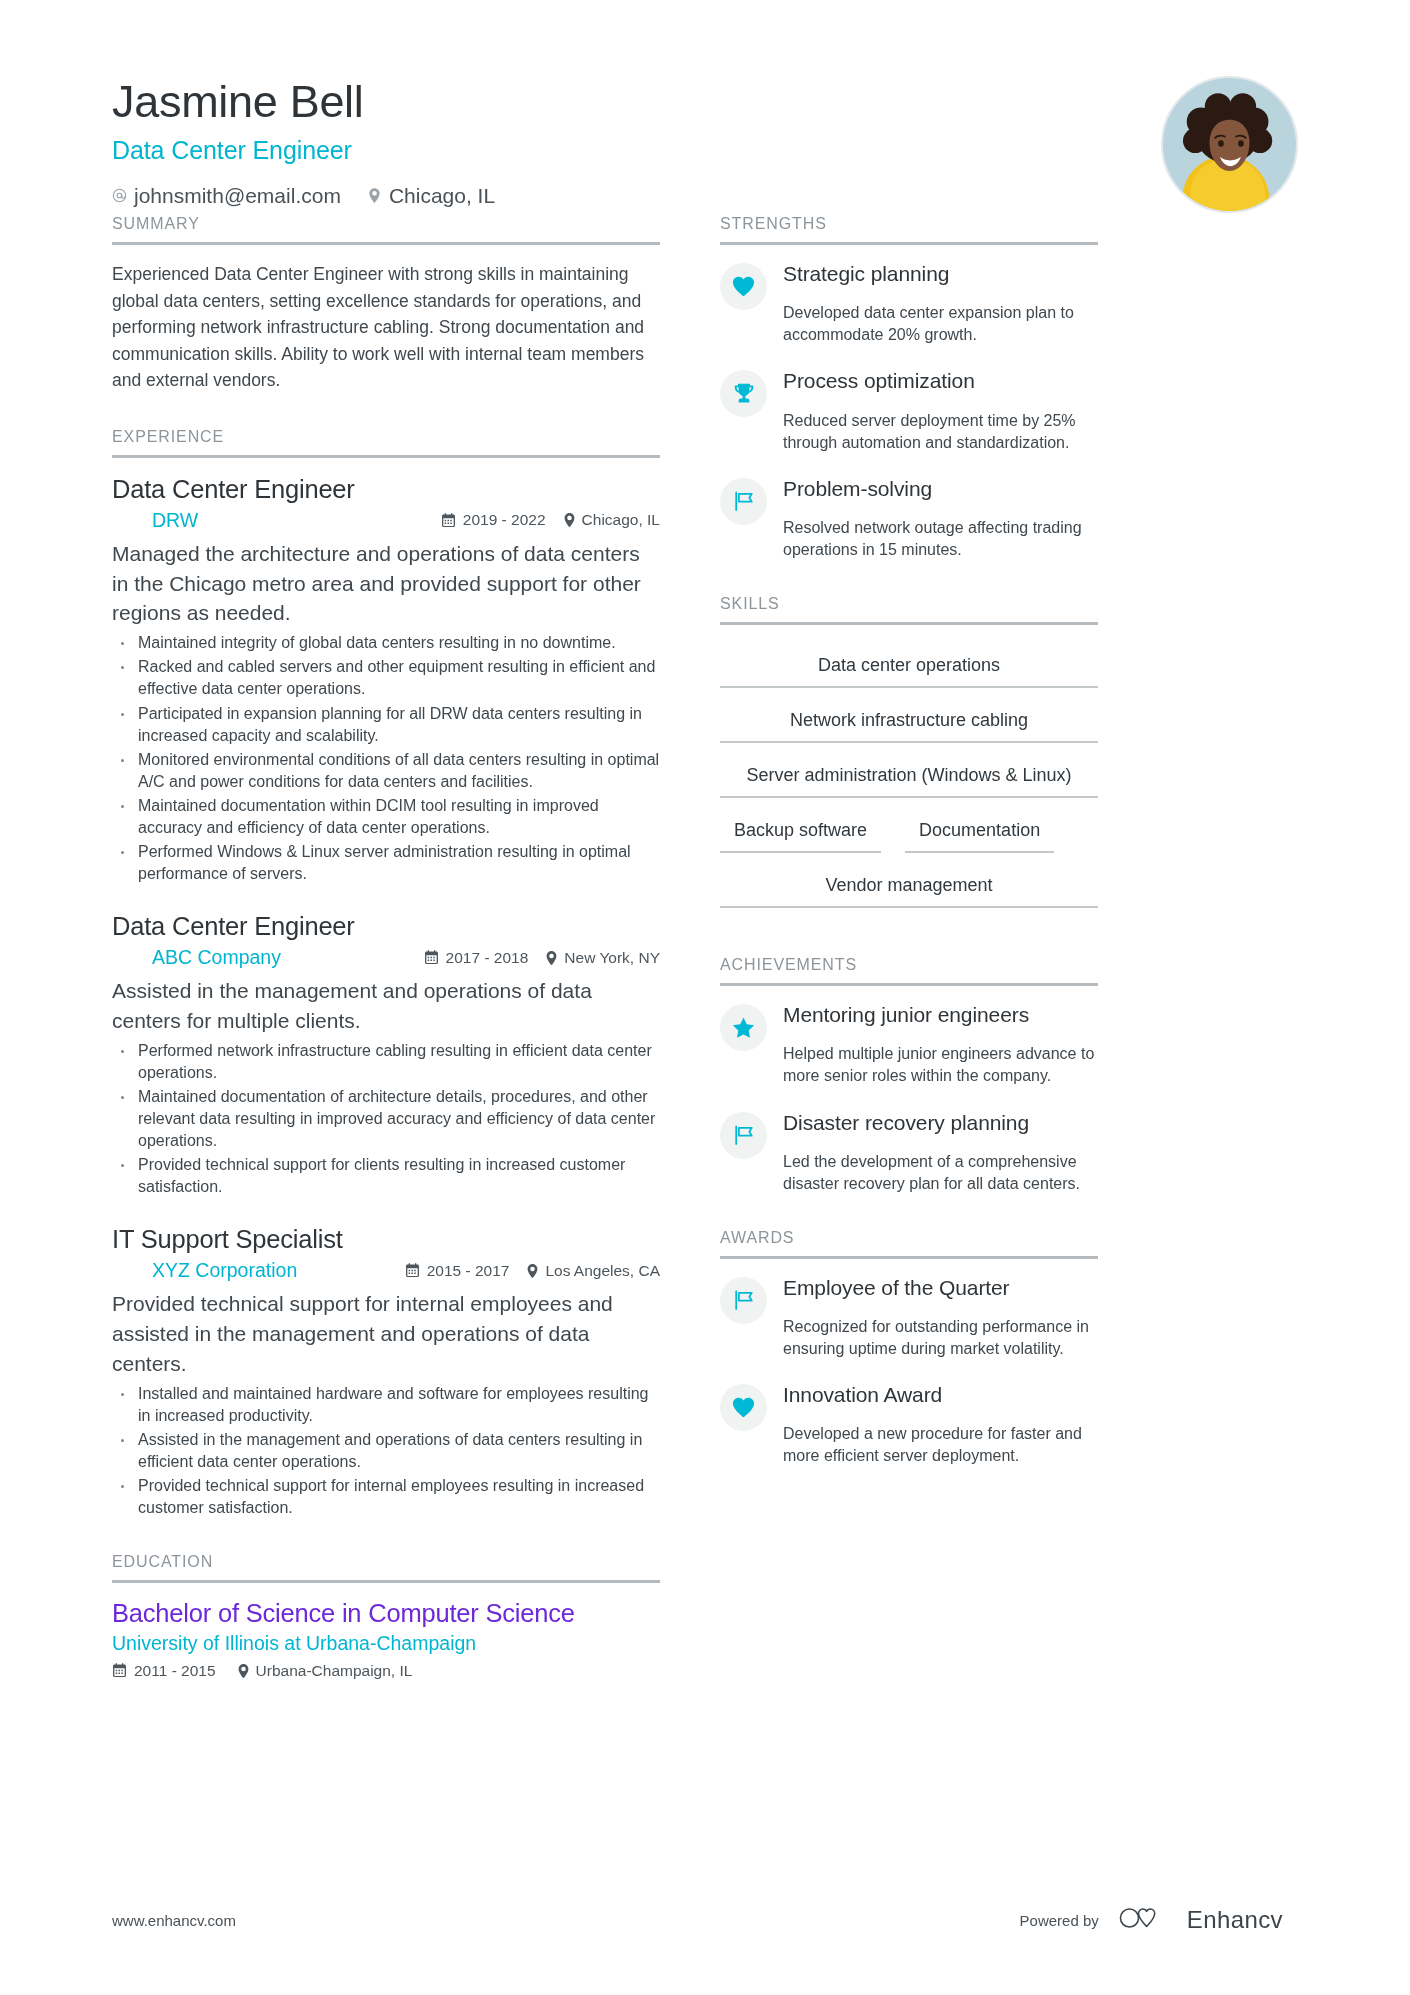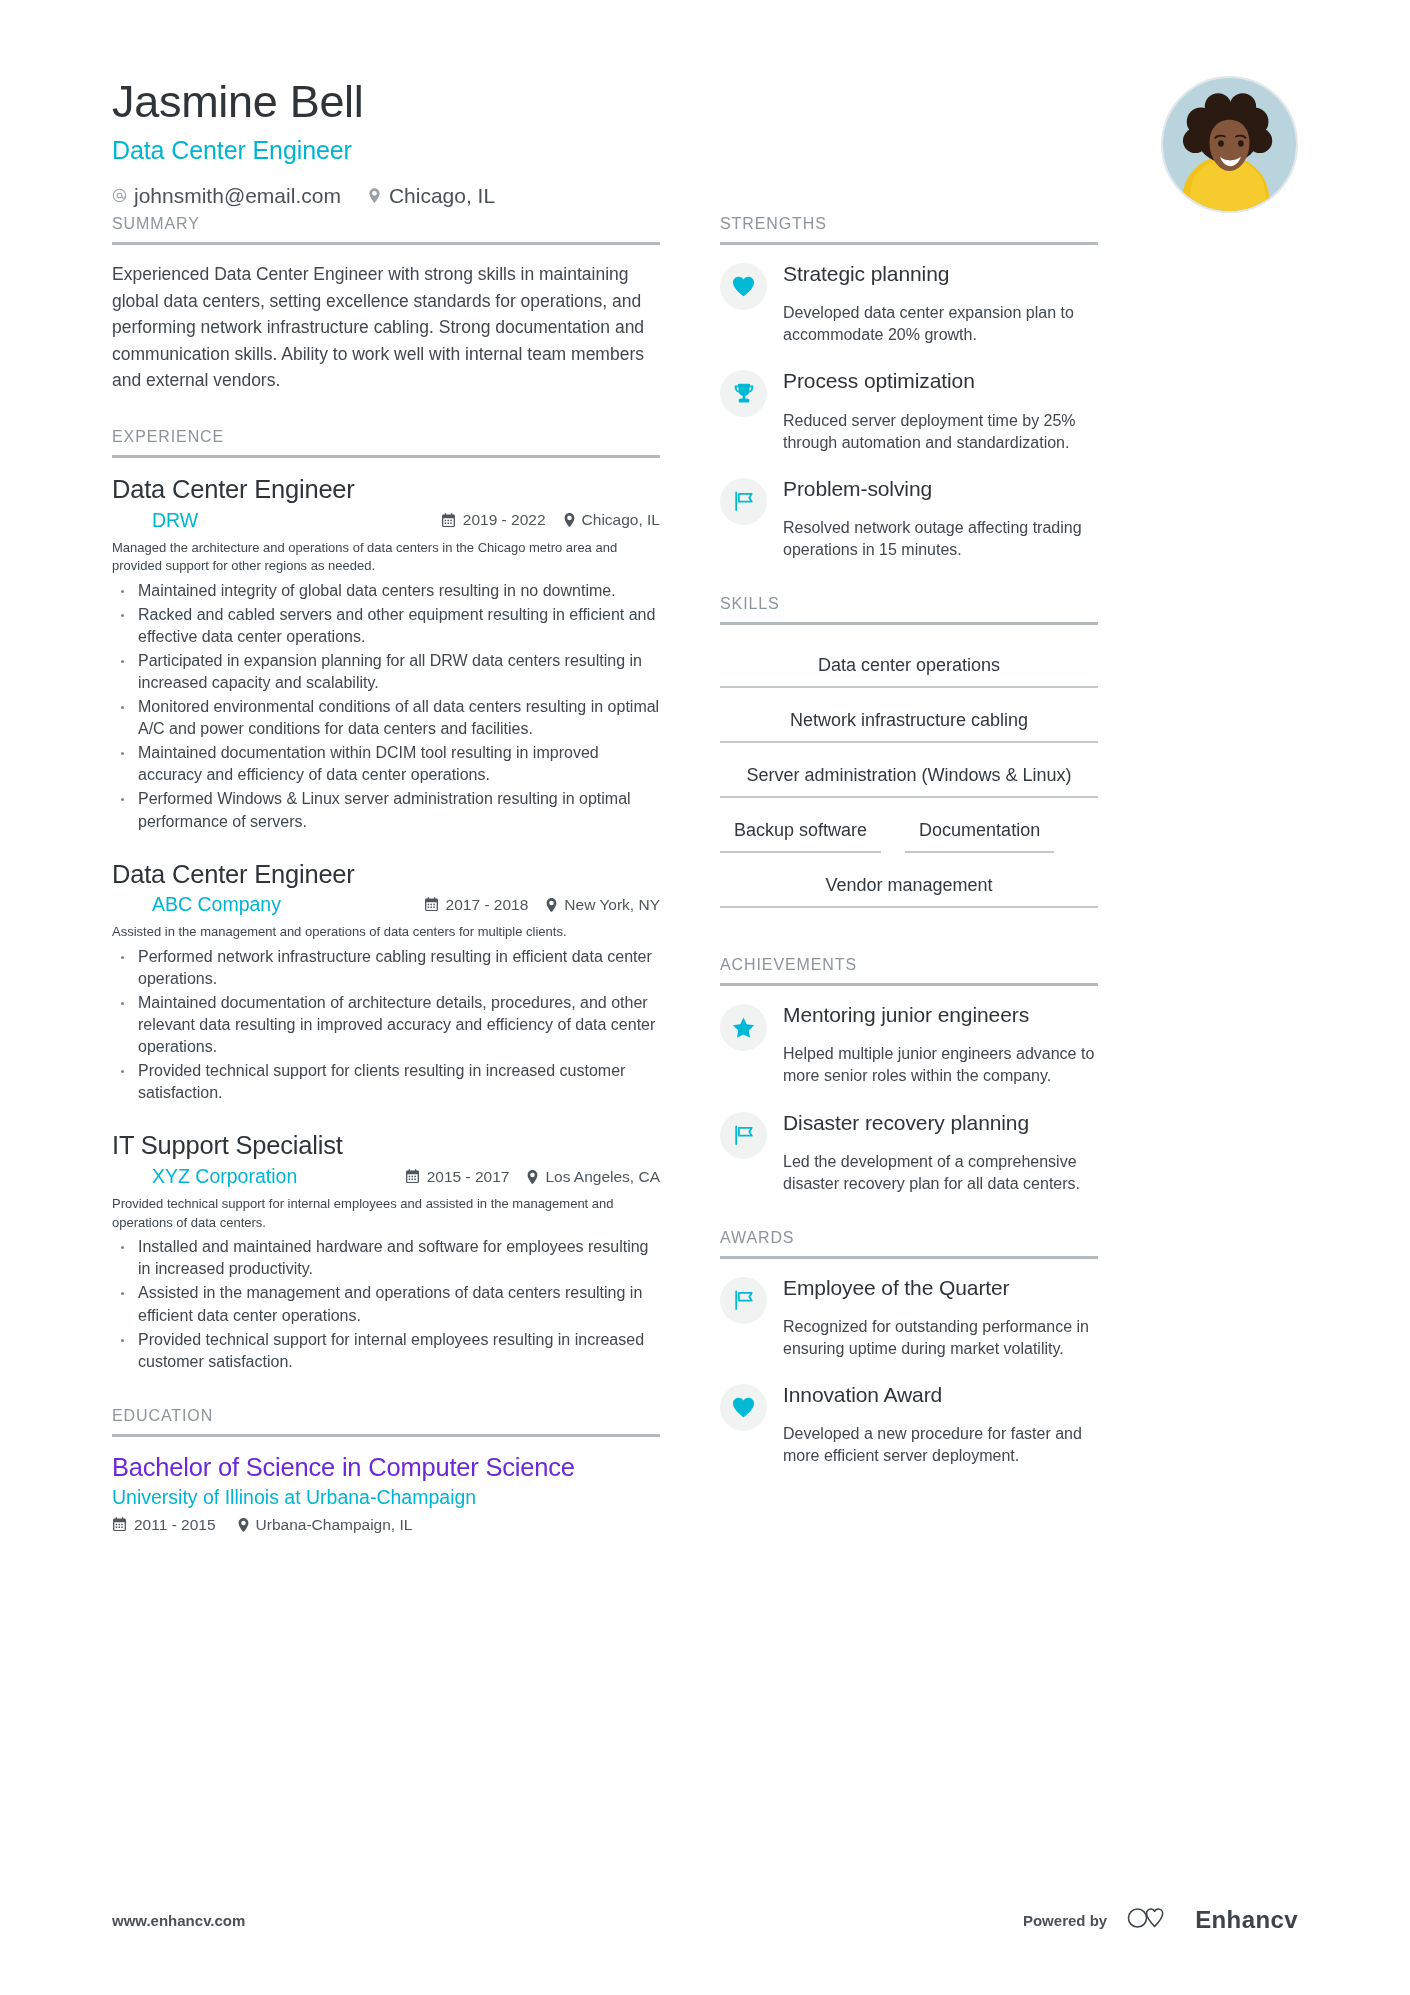--- a/index.html
+++ b/index.html
@@ -133,21 +133,21 @@
     display: flex;
     align-items: flex-start;
     gap: 18px;
     font-size: 15.5px;
     color: #4e565c;
     white-space: nowrap;
   }
   .meta-bit { display: flex; align-items: center; gap: 7px; }
   .meta-bit .ico { color: #4e565c; display: inline-flex; }
   .job-desc {
-    font-size: 13px;
+    font-size: 21px;
     line-height: 1.42;
     color: #40484e;
     margin-top: 7px;
   }
   ul.bullets {
     list-style: none;
     margin-top: 4px;
   }
   ul.bullets li {
     position: relative;
@@ -238,26 +238,25 @@
     margin-bottom: 14px;
     text-align: center;
     line-height: 1.28;
   }
   .skill.full { width: 100%; }
 
   
   .footer {
     position: absolute;
     left: 112px;
-    right: 112px;
+    right: 127px;
     bottom: 60px;
     display: flex;
     align-items: center;
     justify-content: space-between;
-    font-weight: bold;
   }
   .footer-url {
     font-size: 15px;
     color: #4a5157;
     font-family: "Liberation Sans", sans-serif;
   }
   .powered {
     display: flex;
     align-items: center;
     gap: 18px;

